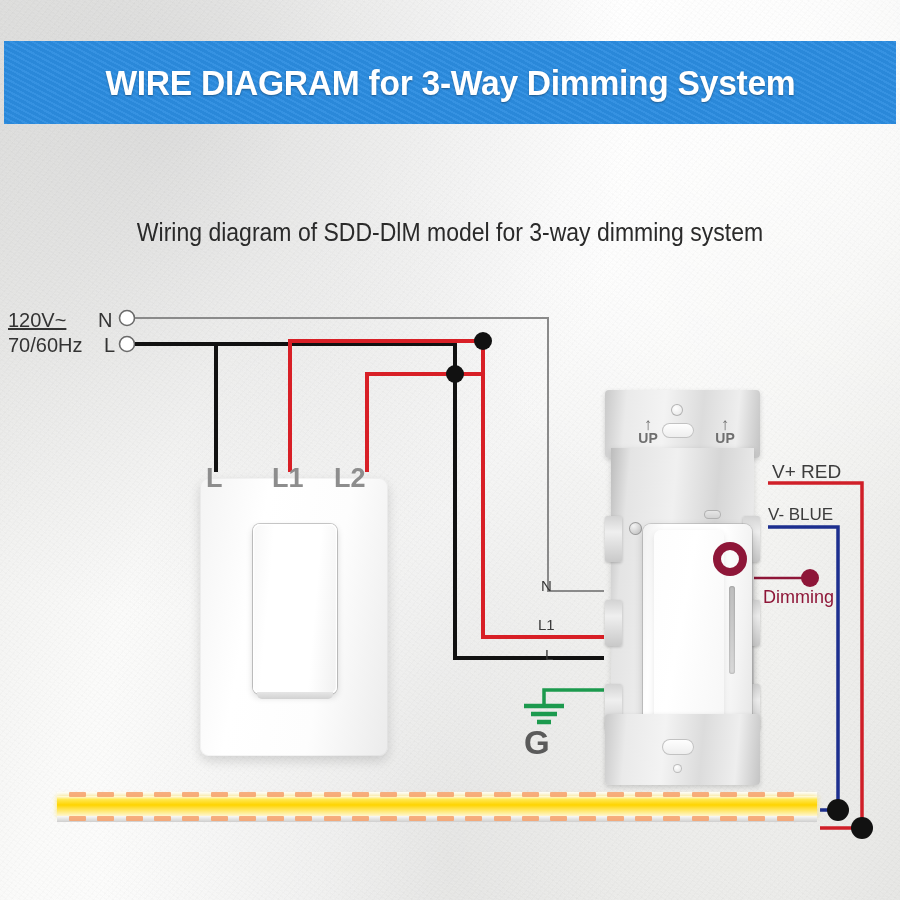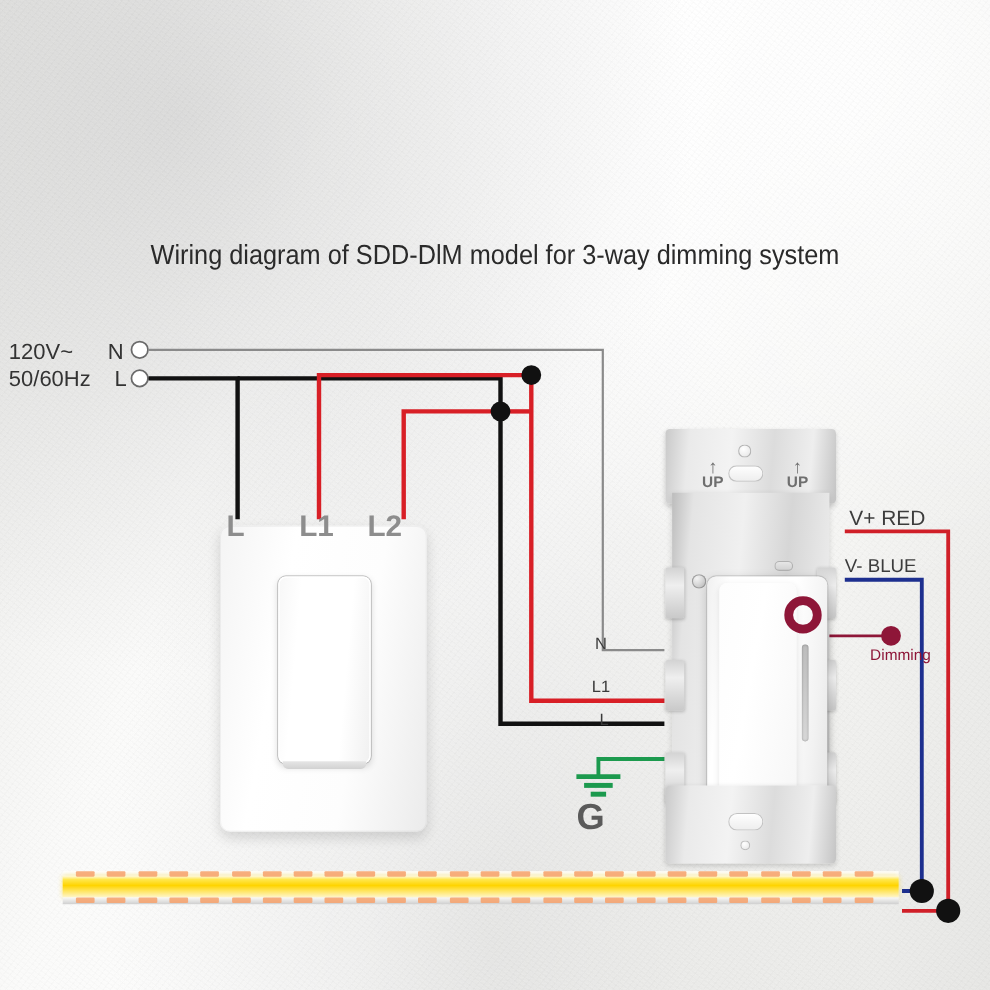--- a/index.html
+++ b/index.html
@@ -49,37 +49,37 @@
     position:absolute;left:0;right:0;top:218px;text-align:center;
     font-size:25px;color:#2a2a2a;font-family:"Liberation Sans", sans-serif;
     transform:scaleX(.92);white-space:nowrap;
   }
 
   
   #wires{position:absolute;left:0;top:0;width:900px;height:900px;}
 
   
   .lbl{position:absolute;white-space:nowrap;font-family:"Liberation Sans", sans-serif;}
-  #lbl-120v{left:8px;top:309px;font-size:20px;color:#333;}
+  #lbl-120v{left:8px;top:309px;font-size:20px;color:#333;text-decoration:underline;}
   #lbl-5060{left:8px;top:334px;font-size:20px;color:#333;}
   #lbl-N{left:98px;top:309px;font-size:20px;color:#333;}
   #lbl-L{left:104px;top:334px;font-size:20px;color:#333;}
 
   #lbl-term-L {left:206px;top:463px;font-size:27px;font-weight:bold;color:#8d8d8d;}
   #lbl-term-L1{left:272px;top:463px;font-size:27px;font-weight:bold;color:#8d8d8d;}
   #lbl-term-L2{left:334px;top:463px;font-size:27px;font-weight:bold;color:#8d8d8d;}
 
   #lbl-wN {left:541px;top:577px;font-size:15px;color:#3a3a3a;}
   #lbl-wL1{left:538px;top:616px;font-size:15px;color:#3a3a3a;}
   #lbl-wL {left:545px;top:646px;font-size:15px;color:#3a3a3a;}
   #lbl-G  {left:524px;top:724px;font-size:33px;font-weight:bold;color:#5a5a5a;}
 
   #lbl-vplus {left:772px;top:461px;font-size:19px;color:#3c3c3c;}
   #lbl-vminus{left:768px;top:505px;font-size:17px;color:#3c3c3c;}
-  #lbl-dimming{left:763px;top:587px;font-size:14px;color:#8e1638;margin-left:28px;}
+  #lbl-dimming{left:763px;top:587px;font-size:18px;color:#8e1638;}
 
   
   #switch-left{
     position:absolute;left:200px;top:478px;width:188px;height:278px;
     border-radius:9px;
     background:linear-gradient(100deg,#f4f4f4 0%,#ffffff 30%,#fdfdfd 65%,#ebebeb 100%);
     box-shadow:0 5px 12px rgba(0,0,0,.14), inset 0 0 0 1px rgba(0,0,0,.04);
   }
   #switch-left-rocker{
     position:absolute;left:53px;top:46px;width:84px;height:170px;
@@ -179,20 +179,23 @@
   .pad{
     position:absolute;width:17px;height:5px;border-radius:1px;background:#f6a06a;opacity:.85;
   }
 </style>
 </head>
 <body>
 
 <div id="page">
   <div id="texture"></div>
 
+  <div id="header-bar">
+    <div id="header-title">WIRE DIAGRAM for 3-Way Dimming System</div>
+  </div>
 
   <div id="subtitle" class="lbl">Wiring diagram of SDD-DlM model for 3-way dimming system</div>
 
   <svg id="wires" viewBox="0 0 900 900">
 
     <circle cx="127" cy="318" r="7.5" fill="#ffffff" stroke="#6a6a6a" stroke-width="1.6"></circle>
     <circle cx="127" cy="344" r="7.5" fill="#ffffff" stroke="#6a6a6a" stroke-width="1.6"></circle>
 
     <path d="M135,318 L548,318 L548,591 L604,591" fill="none" stroke="#8a8a8a" stroke-width="2"></path>
 
@@ -220,21 +223,21 @@
     <path d="M768,527 L838,527 L838,810 L820,810" fill="none" stroke="#1d2f8f" stroke-width="3.5"></path>
 
     <circle cx="838" cy="810" r="11" fill="#111111"></circle>
     <circle cx="862" cy="828" r="11" fill="#111111"></circle>
 
     <line x1="746" y1="578" x2="810" y2="578" stroke="#8e1638" stroke-width="2.5"></line>
     <circle cx="810" cy="578" r="9" fill="#8e1638"></circle>
   </svg>
 
   <div class="lbl" id="lbl-120v">120V~</div>
-  <div class="lbl" id="lbl-5060">50/60Hz</div>
+  <div class="lbl" id="lbl-5060">70/60Hz</div>
   <div class="lbl" id="lbl-N">N</div>
   <div class="lbl" id="lbl-L">L</div>
 
   <div id="switch-left">
     <div id="switch-left-rocker"></div>
   </div>
   <div class="lbl" id="lbl-term-L">L</div>
   <div class="lbl" id="lbl-term-L1">L1</div>
   <div class="lbl" id="lbl-term-L2">L2</div>
 

